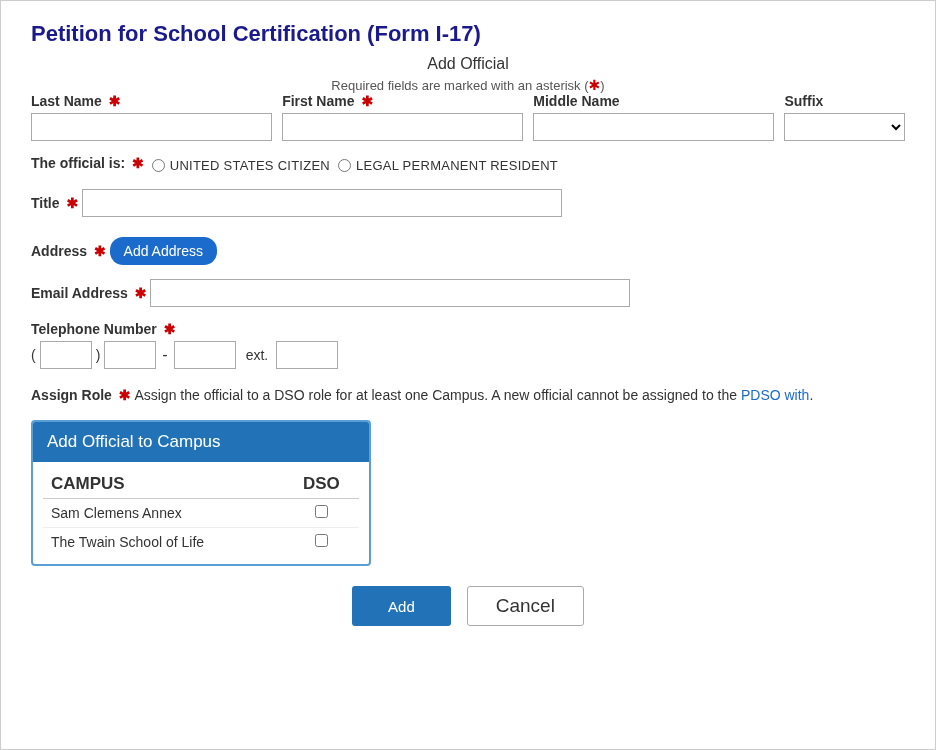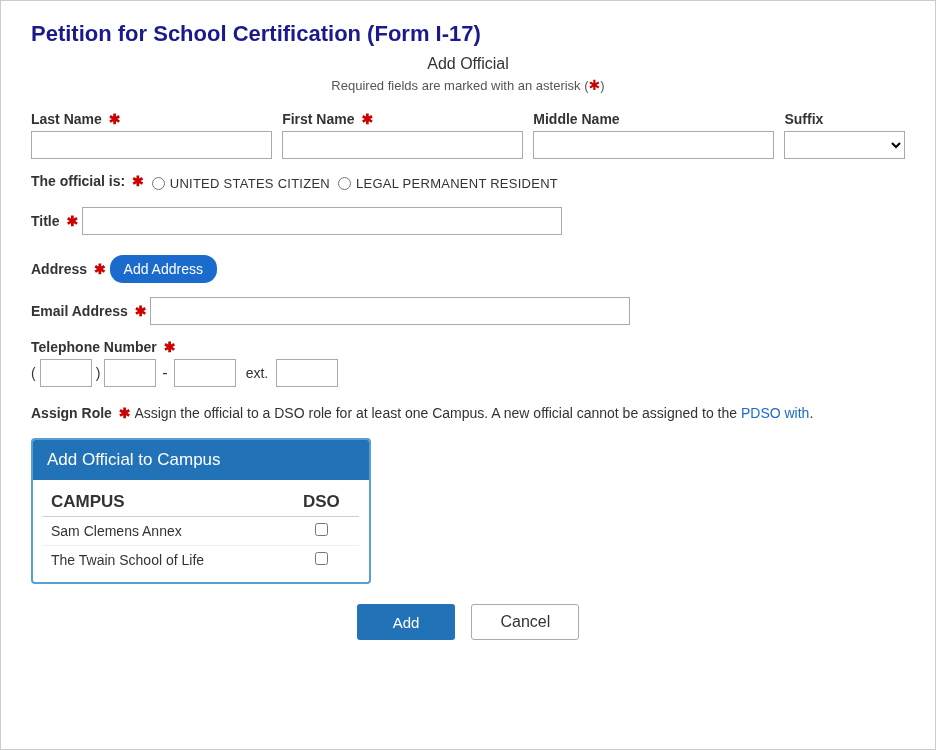--- a/index.html
+++ b/index.html
@@ -23,21 +23,20 @@
     }
     .page-subtitle {
       text-align: center;
       font-size: 16px;
       margin-bottom: 4px;
     }
     .required-note {
       text-align: center;
       font-size: 13px;
       color: #555;
-      margin-bottom: 18px;
     }
     .asterisk {
       color: #cc0000;
       font-size: 14px;
     }
     .name-row {
       display: flex;
       gap: 10px;
       margin-bottom: 14px;
       align-items: flex-end;
@@ -191,21 +190,21 @@
       padding: 8px 36px;
       font-size: 15px;
       cursor: pointer;
       border-radius: 3px;
     }
     .cancel-btn {
       background: #fff;
       color: #333;
       border: 1px solid #aaa;
       padding: 8px 28px;
-      font-size: 16px;
+      font-size: 19px;
       cursor: pointer;
       border-radius: 3px;
     }
   </style>
 </head>
 <body>
 
 <div class="page-wrapper">
 
   <div class="page-title">Petition for School Certification (Form I-17)</div>

